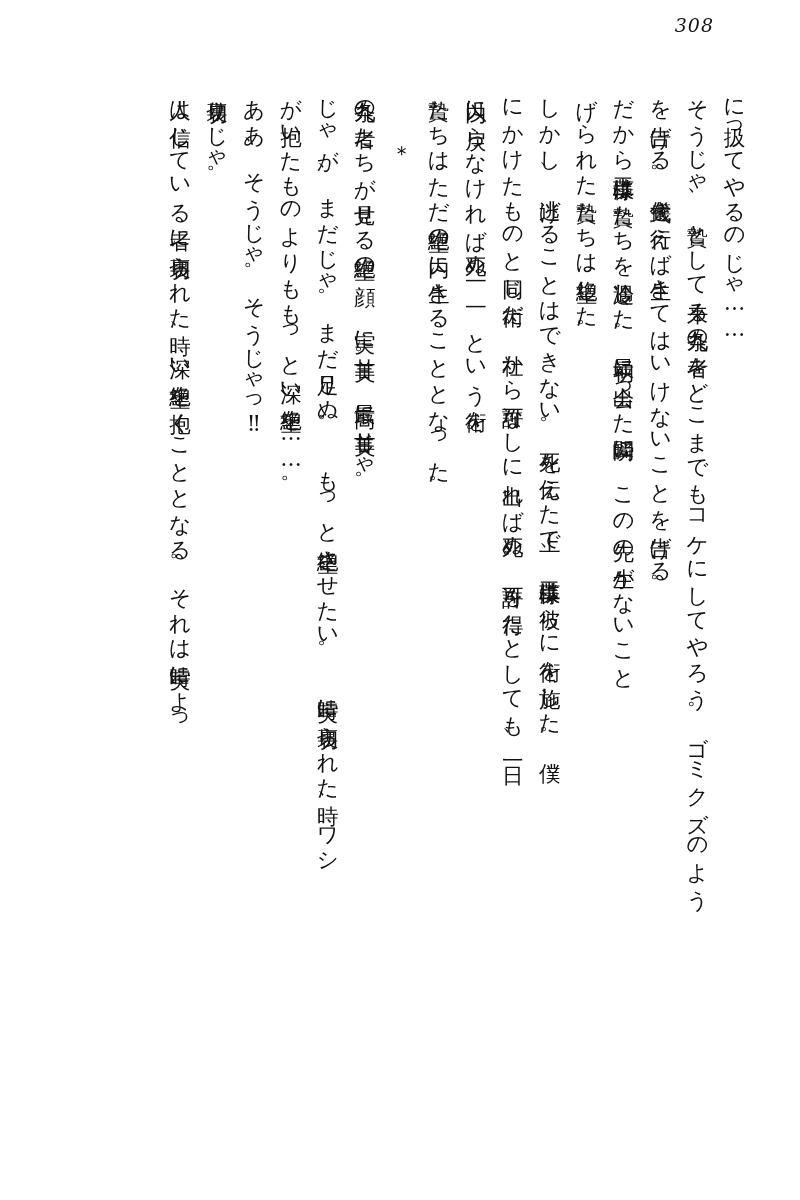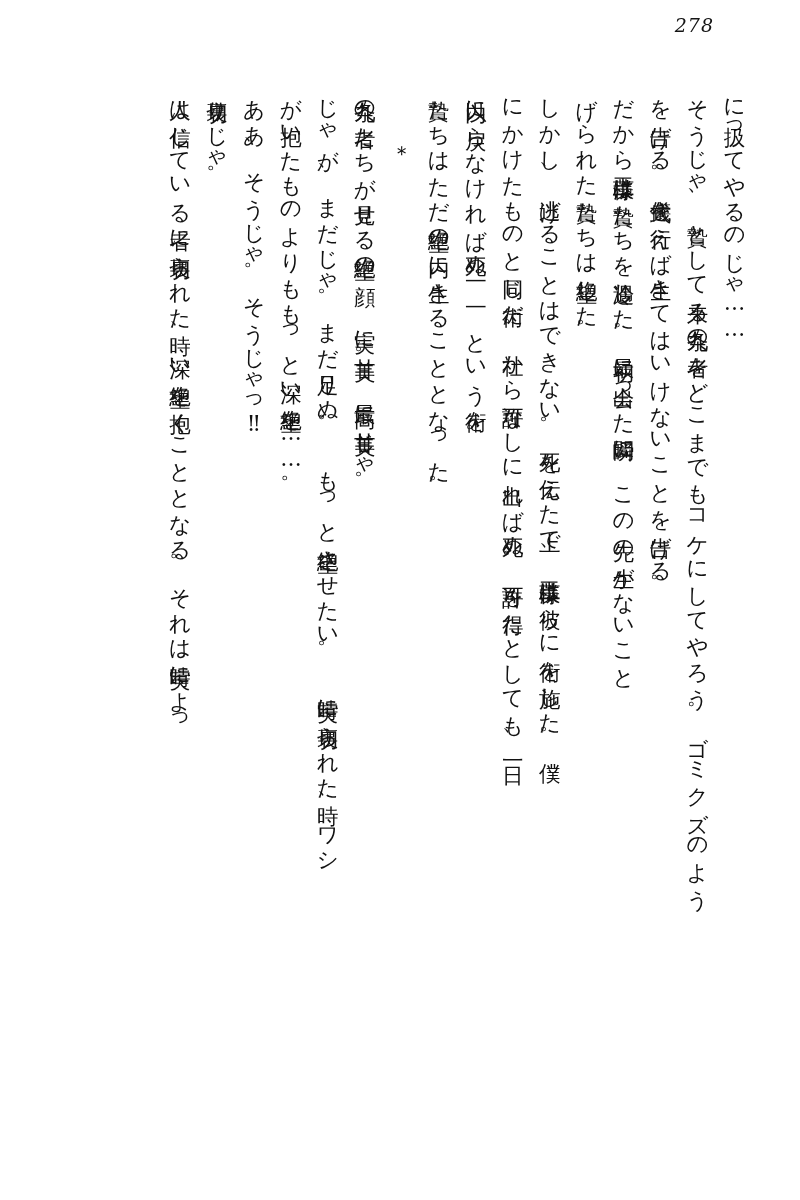--- a/index.html
+++ b/index.html
@@ -59,21 +59,21 @@
     padding: 0;
     text-indent: 3.2em;
     letter-spacing: 1px;
   }
 </style>
 </head>
 <body>
 
 <div class="page">
 
-  <div class="page-number">278</div>
+  <div class="page-number">308</div>
 
   <div class="text-body">
     <span class="para">に扱ってやるのじゃ……</span>
     <span class="para">そうじゃ、贄として来る九条の者をどこまでもコケにしてやろう。ゴミクズのよう</span>
     <span class="para">を告げる。儀式を行えば生きてはいけないことを告げる。</span>
     <span class="para">だから玉藻様は贄たちを冷遇した。最初に出会った瞬間に、この先の生がないこと</span>
     <span class="para">げられた贄たちは絶望した。</span>
     <span class="para">しかし、逃げることはできない。死を伝えた上で、玉藻様は彼らに術を施した。僕</span>
     <span class="para">にかけたものと同じ術だ。社から許可なしに出れば死ぬ。許可を得たとしても、一日</span>
     <span class="para">以内に戻らなければ死ぬ——という術を。</span>

